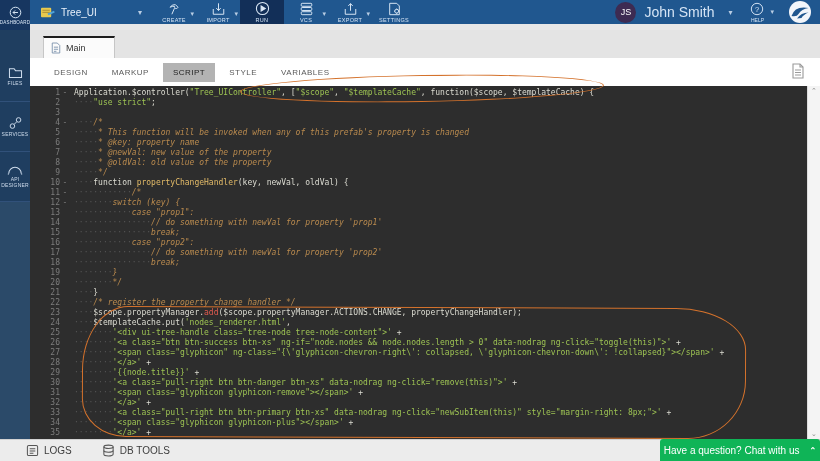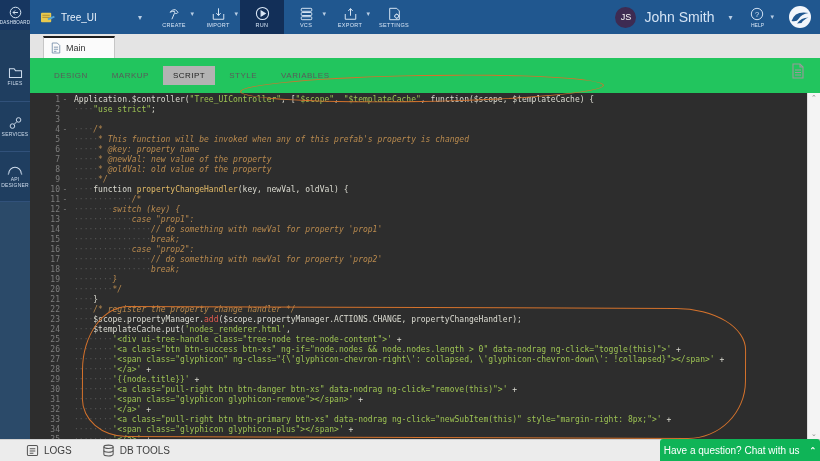--- a/index.html
+++ b/index.html
@@ -10,21 +10,21 @@
   
   .rail { position:absolute; left:0; top:0; width:30px; height:439px; background:#2b4a69; z-index:5; }
   .rail-dash { height:30px; background:#173660; display:flex; flex-direction:column; align-items:center; justify-content:center; color:#dce9f7; cursor:pointer; }
   .rail-dash .lbl { font-size:4.5px; letter-spacing:.2px; margin-top:1px; }
   .rail-items { background:#1f3e60; padding-top:22px; }
   .rail-item { height:50px; display:flex; flex-direction:column; align-items:center; justify-content:center; color:#cfdded; border-bottom:1px solid #31517a; cursor:pointer; text-align:center; }
   .rail-item .lbl { font-size:5px; letter-spacing:.2px; margin-top:2px; line-height:5.5px; }
   .rail svg { display:block; }
 
   
-  .topbar { position:absolute; left:30px; top:0; width:790px; height:34px; background:#20578f; display:flex; align-items:stretch; color:#dce9f7; z-index:4; }
+  .topbar { position:absolute; left:30px; top:0; width:790px; height:24px; background:#20578f; display:flex; align-items:stretch; color:#dce9f7; z-index:4; }
   .proj { display:flex; align-items:center; gap:6px; padding:0 10px; width:122px; cursor:pointer; }
   .proj .name { font-size:10px; color:#eaf2fb; }
   .proj .caret { margin-left:auto; font-size:8px; color:#b9cde4; }
   .menu { display:flex; }
   .menu-item { width:44px; display:flex; flex-direction:column; align-items:center; justify-content:center; cursor:pointer; position:relative; }
   .menu-item.active { background:#122f58; }
   .menu-item .lbl { font-size:5.5px; letter-spacing:.3px; margin-top:1px; color:#d5e4f5; }
   .menu-item .mcaret { position:absolute; right:2px; top:10px; font-size:7px; color:#b9cde4; }
   .top-right { margin-left:auto; display:flex; align-items:center; gap:8px; padding-right:8px; }
   .avatar { width:21px; height:21px; border-radius:50%; background:#3d2b52; color:#fff; font-size:9px; font-weight:normal; display:flex; align-items:center; justify-content:center; }
@@ -33,21 +33,21 @@
   .help { display:flex; flex-direction:column; align-items:center; cursor:pointer; color:#d5e4f5; }
   .help .lbl { font-size:5px; margin-top:1px; }
   .hcaret { font-size:7px; color:#b9cde4; margin-left:-2px; margin-right:6px; }
   .logo { width:24px; height:24px; }
 
   
   .main { position:absolute; left:30px; top:30px; width:790px; height:409px; display:flex; flex-direction:column; }
   .tabstrip { height:28px; background:#e4e4e4; display:flex; align-items:flex-end; padding-left:13px; }
   .tab { height:22px; width:72px; background:#fbfbfb; border-top:2px solid #1d1d1d; border-left:1px solid #c6c6c6; border-right:1px solid #c6c6c6; display:flex; align-items:center; gap:5px; padding-left:7px; cursor:pointer; }
   .tab .lbl { font-size:9px; color:#333; }
-  .subtabs { height:35px; background:#22c55e; display:flex; align-items:center; padding-left:14px; gap:4px; position:relative; }
+  .subtabs { height:28px; background:#ffffff; display:flex; align-items:center; padding-left:14px; gap:4px; position:relative; }
   .subtab { font-size:8px; letter-spacing:.5px; color:#5a5a5a; padding:5px 10px; cursor:pointer; }
   .subtab.active { background:#b3b3b3; color:#222; }
   .format-btn { position:absolute; right:14px; top:4px; cursor:pointer; }
 
   
   .editor { flex:1; background:#2d2d2d; display:flex; overflow:hidden; position:relative; }
   .code-scroll { flex:1; padding-top:2px; overflow:hidden; }
   .cm-line { display:flex; height:10px; line-height:10px; font-family:"DejaVu Sans Mono", monospace; font-size:8px; white-space:pre; }
   .cm-gutter { width:44px; flex:none; color:#7d7d7d; display:flex; }
   .cm-gutter .num { width:30px; text-align:right; }

